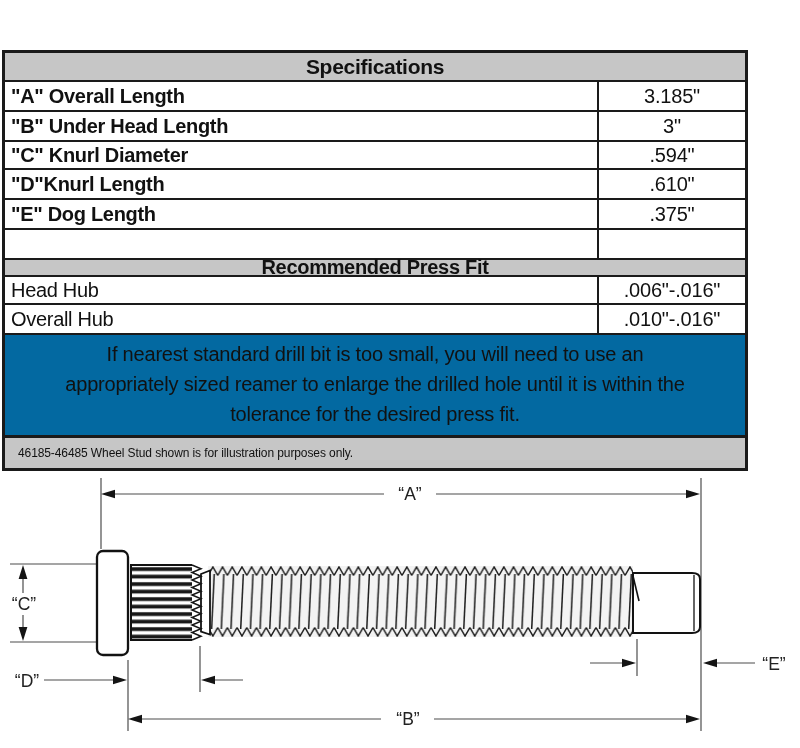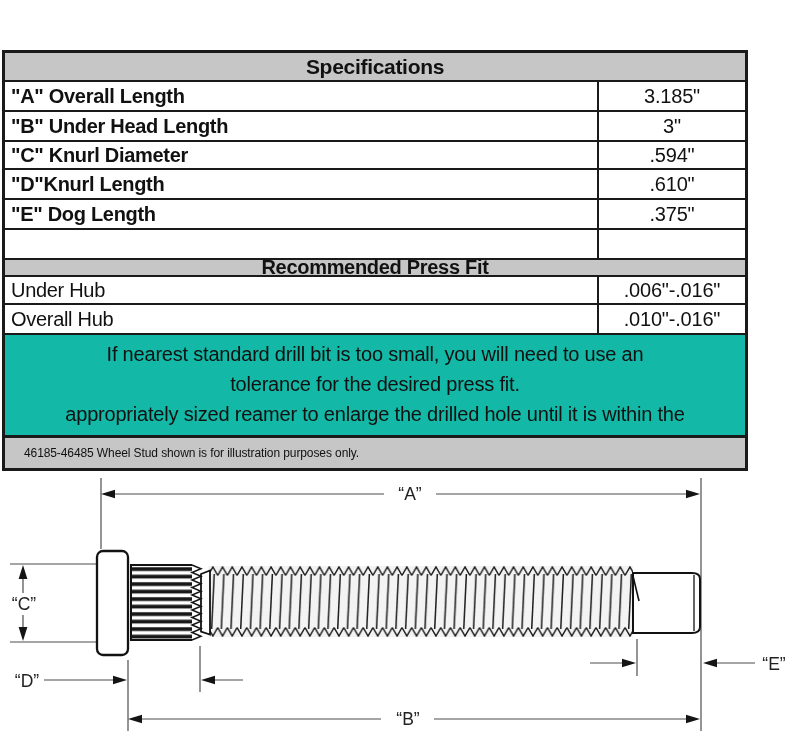--- a/index.html
+++ b/index.html
@@ -11,24 +11,24 @@
   .tbl > div{border-top:2px solid #1a1a1a;box-sizing:border-box;}
   .tbl > div:first-child{border-top:none;}
   .hrow{background:#c6c6c6;font-weight:bold;font-size:21px;letter-spacing:-0.3px;
         display:flex;align-items:center;justify-content:center;}
   .drow{display:flex;background:#fff;}
   .lc{width:592px;box-sizing:border-box;padding-left:6px;font-weight:bold;font-size:20px;
       letter-spacing:-0.3px;display:flex;align-items:center;}
   .vc{flex:1;border-left:2px solid #1a1a1a;font-size:20px;letter-spacing:-0.2px;
       display:flex;align-items:center;justify-content:center;}
   .plain .lc{font-weight:normal;}
-  .note{background:#14b8a6;text-align:center;font-size:20px;line-height:30px;
+  .note{background:#0369a1;text-align:center;font-size:20px;line-height:30px;
         padding:4px 0 6px 0;letter-spacing:-0.2px;}
   .foot{border-top-width:3px !important;background:#c6c6c6;font-size:12px;height:33px;
-        line-height:31px;padding-left:19px;letter-spacing:-0.1px;}
+        line-height:31px;padding-left:13px;letter-spacing:-0.1px;}
 
   
   .diag{position:absolute;left:0;top:430px;}
   .dim{stroke:#4d4d4d;stroke-width:1.2;fill:none;}
   .arr{fill:#141414;stroke:none;}
   .out{stroke:#121212;fill:#fff;}
   .lbl{font-family:"Liberation Sans",sans-serif;font-size:17.5px;fill:#222;}
 </style>
 </head>
 <body>
@@ -59,32 +59,32 @@
       <div class="vc">.375"</div>
     </div>
     <div class="drow" style="height:30px">
       <div class="lc"></div>
       <div class="vc"></div>
     </div>
 
     <div class="hrow" style="height:17px;font-size:20px">Recommended Press Fit</div>
 
     <div class="drow plain" style="height:28px">
-      <div class="lc">Under Hub</div>
+      <div class="lc">Head Hub</div>
       <div class="vc">.006"-.016"</div>
     </div>
     <div class="drow plain" style="height:30px">
       <div class="lc">Overall Hub</div>
       <div class="vc">.010"-.016"</div>
     </div>
 
     <div class="note">
       <div>If nearest standard drill bit is too small, you will need to use an</div>
+      <div>appropriately sized reamer to enlarge the drilled hole until it is within the</div>
       <div>tolerance for the desired press fit.</div>
-      <div>appropriately sized reamer to enlarge the drilled hole until it is within the</div>
     </div>
 
     <div class="foot">46185-46485 Wheel Stud shown is for illustration purposes only.</div>
   </div>
 
   <svg class="diag" width="800" height="318" viewBox="0 430 800 318">
     <defs>
       <pattern id="thr" patternUnits="userSpaceOnUse" x="208" y="566" width="9.7" height="71">
         <path d="M0,9.5 L4.85,1 L9.7,9.5" stroke="#1c1c1c" stroke-width="1.5" fill="none"></path>
         <path d="M0,61.5 L4.85,70 L9.7,61.5" stroke="#1c1c1c" stroke-width="1.5" fill="none"></path>

